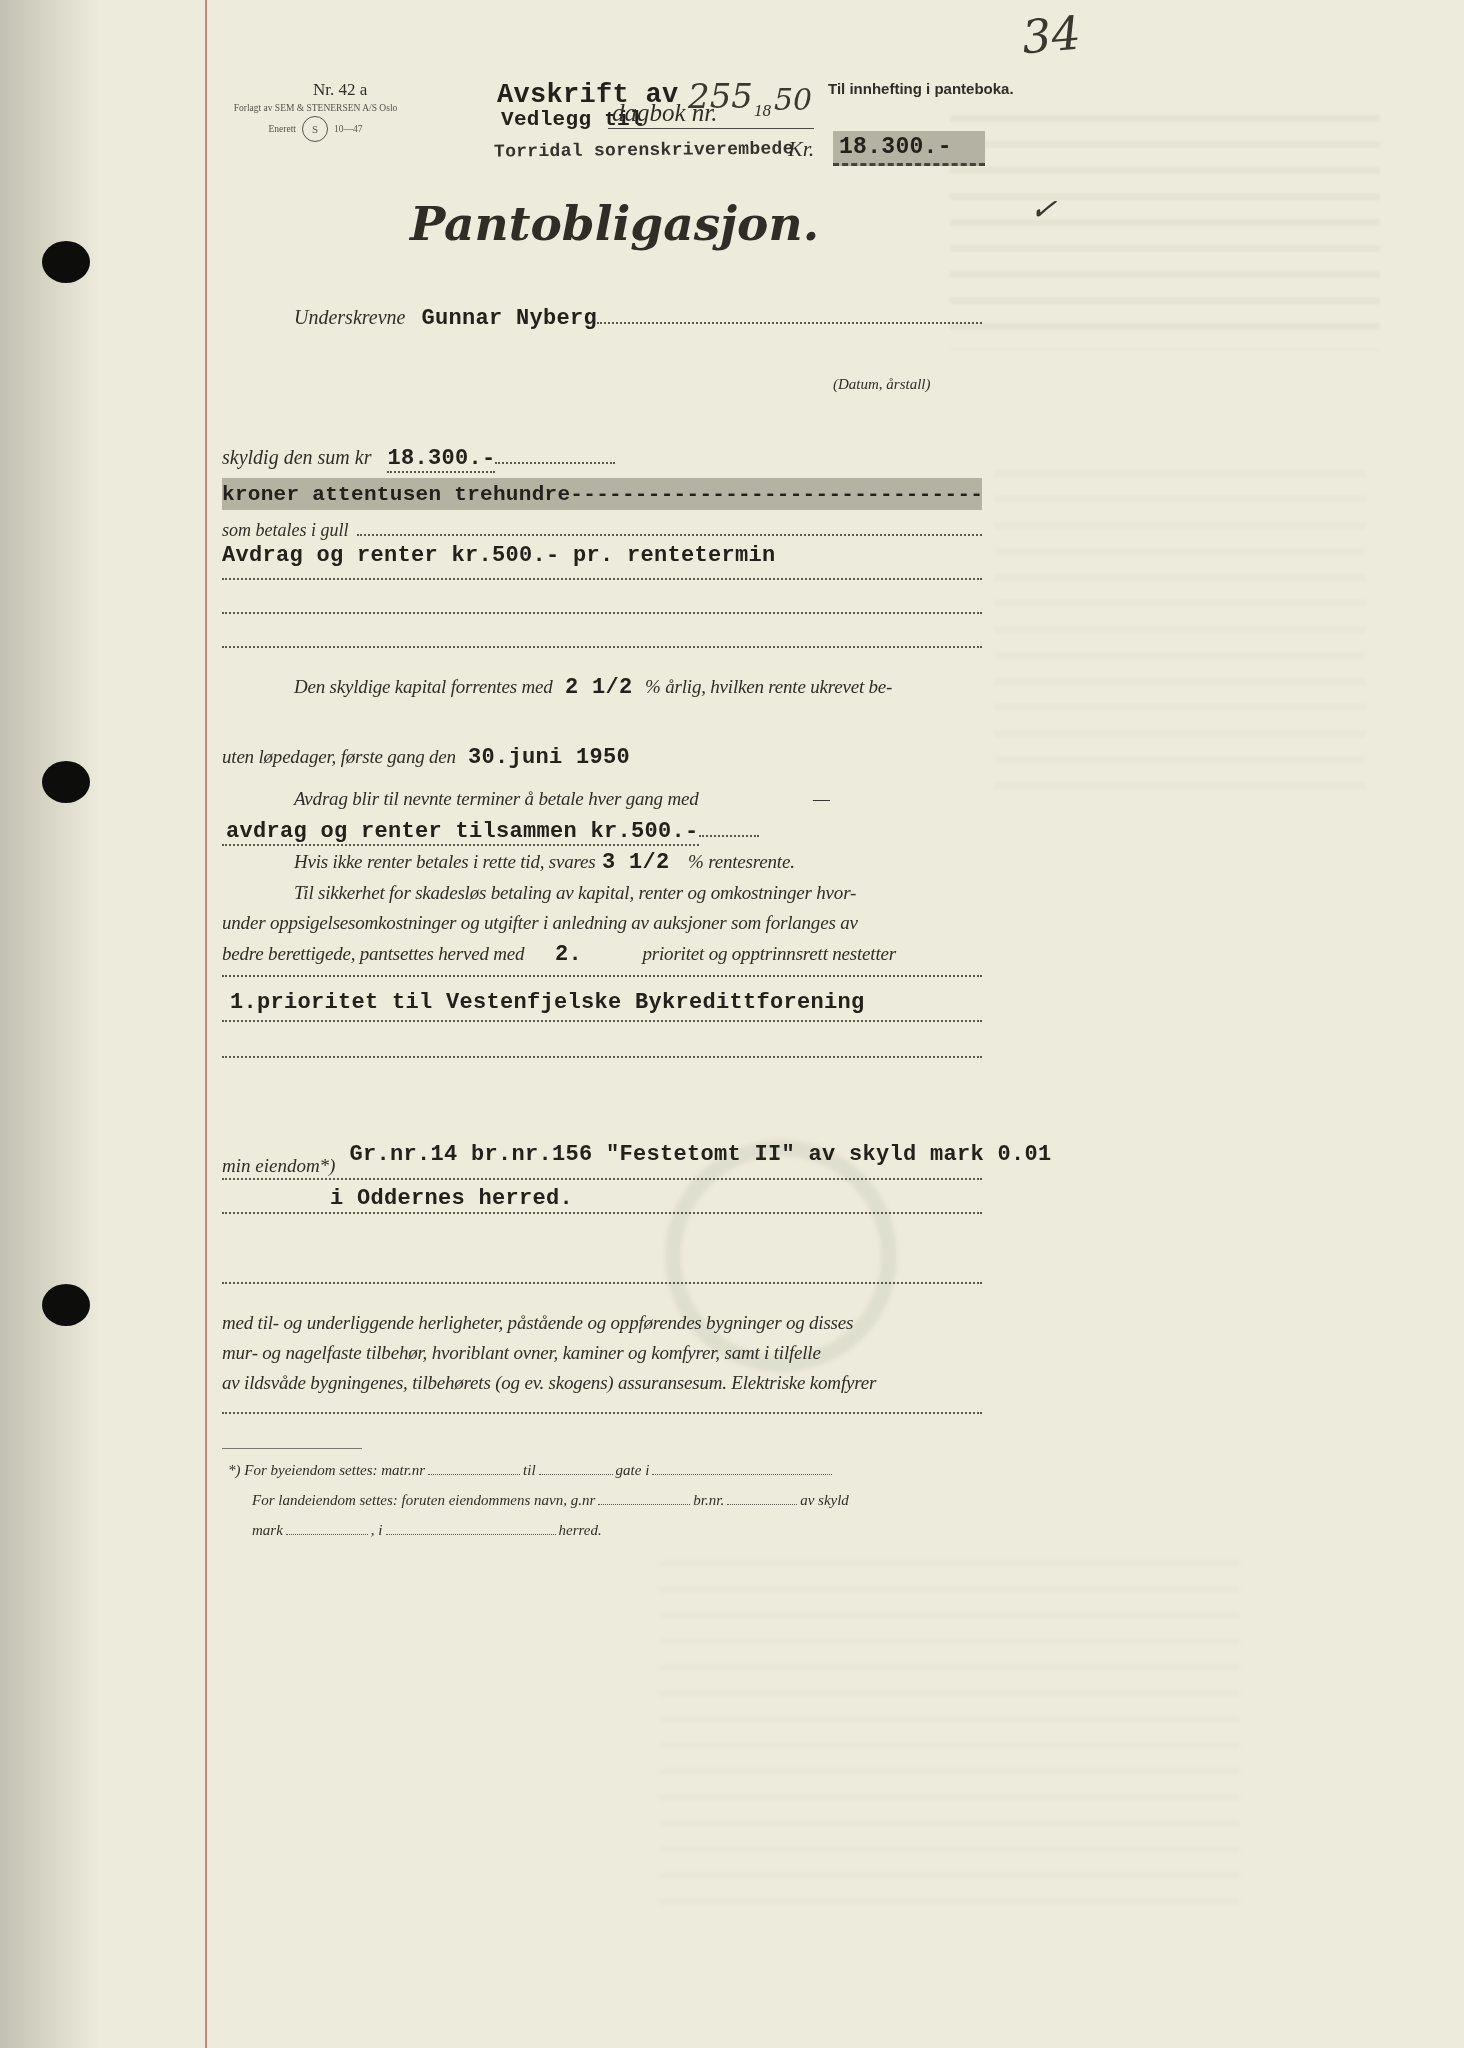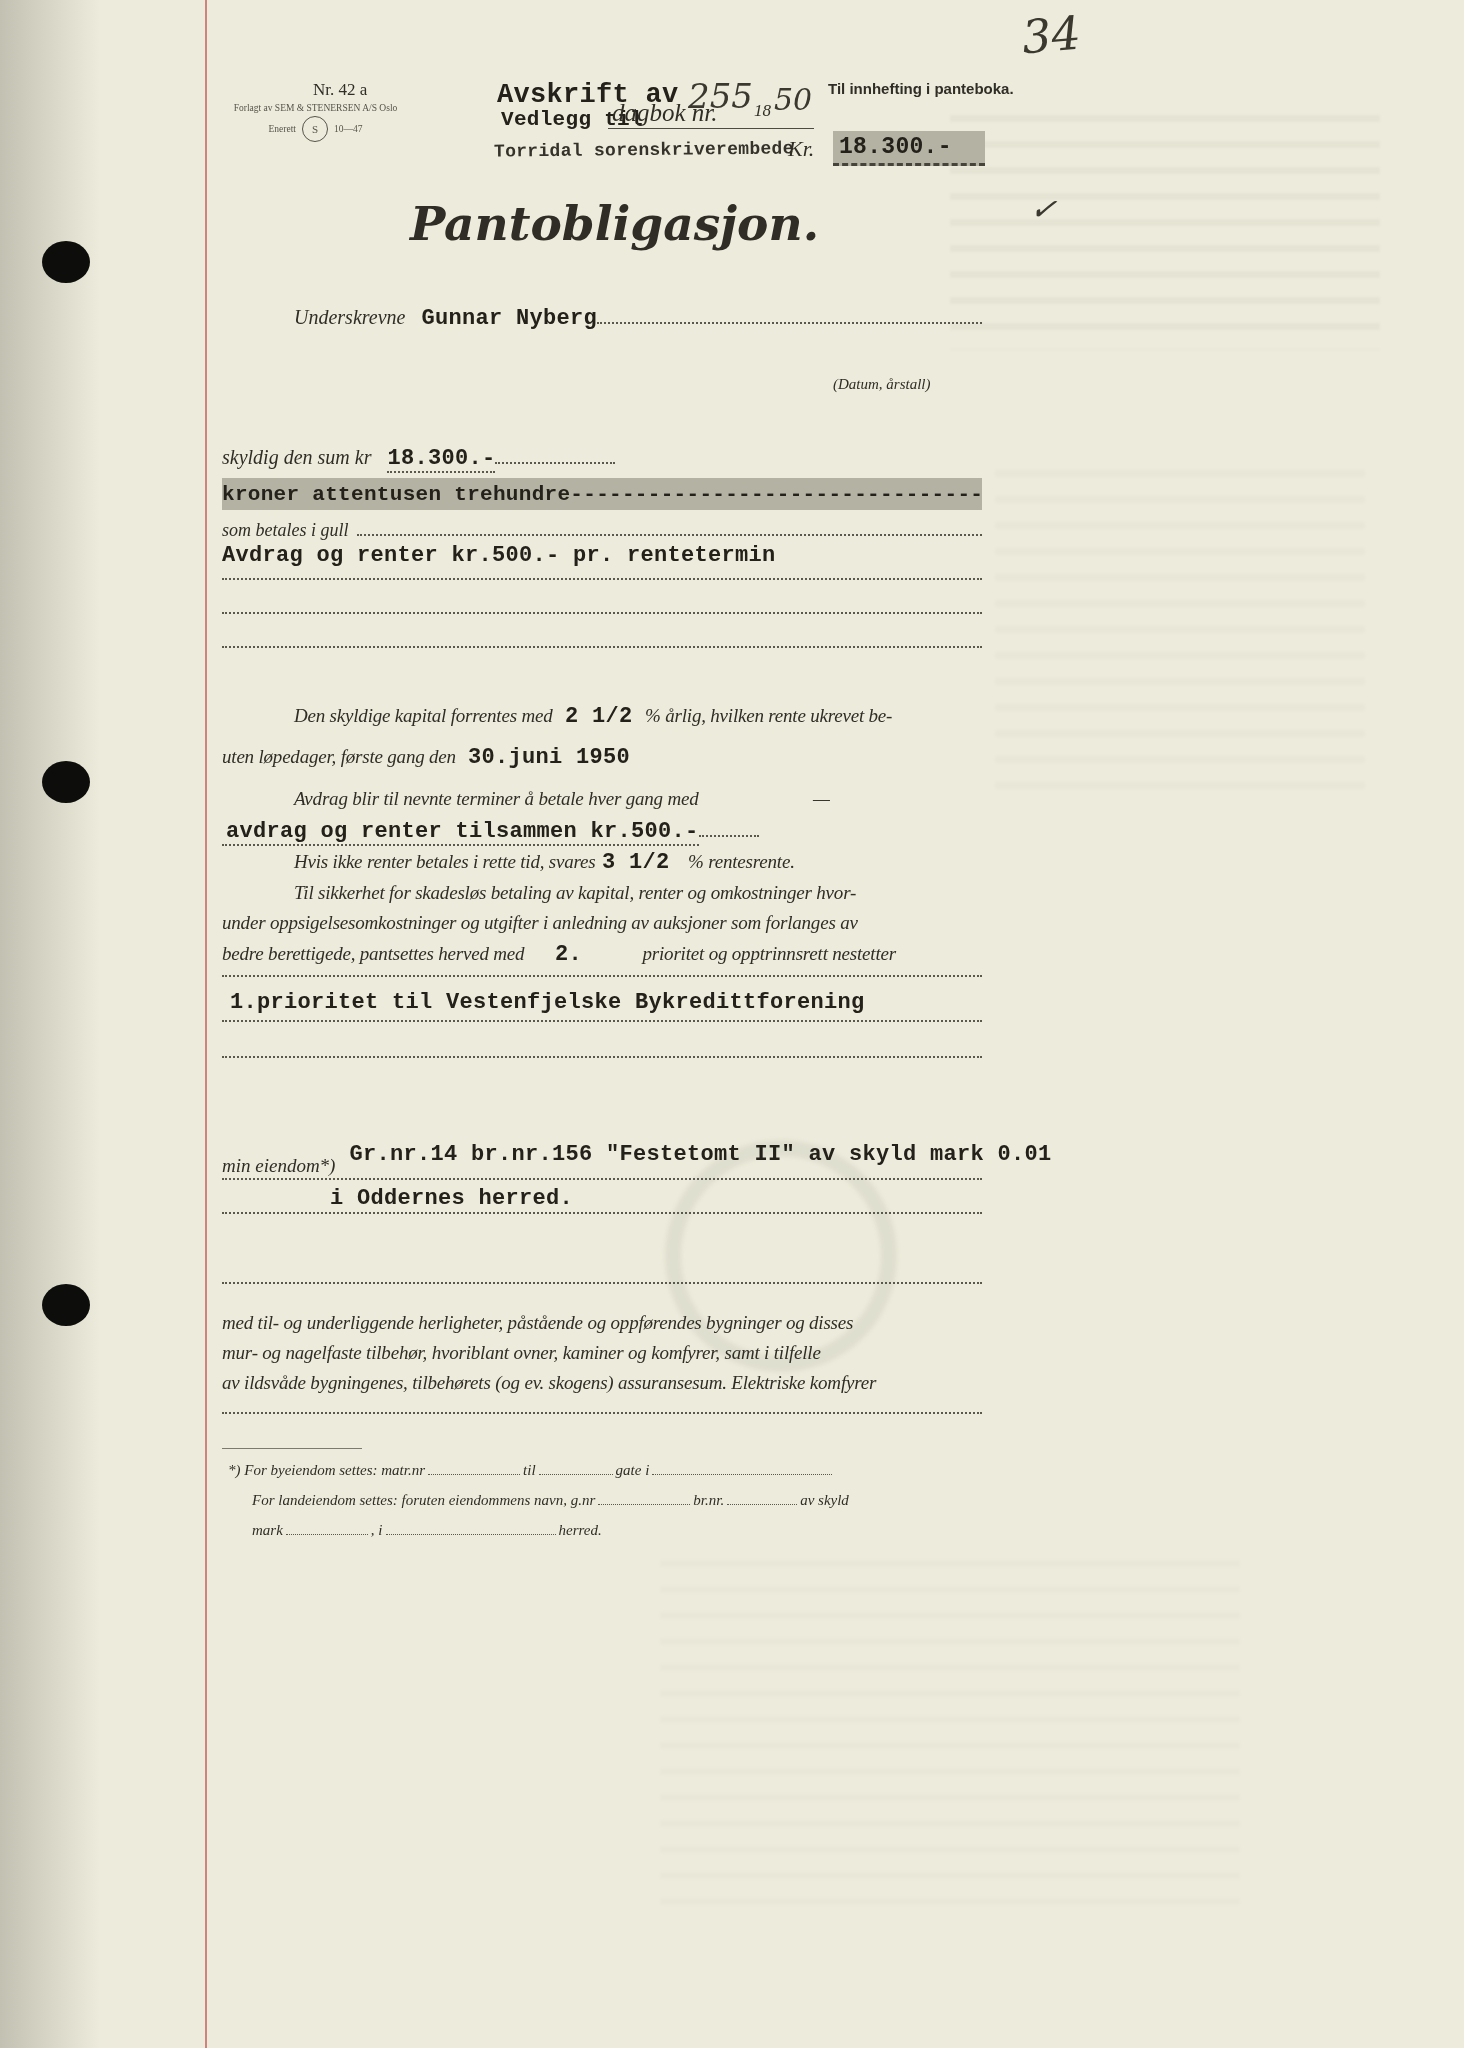--- a/index.html
+++ b/index.html
@@ -99,21 +99,21 @@
     <span class="fill dots" style="margin-left:8px;"></span>
   </div>
 
   <div class="row" style="top:543px;">
     <span class="typed t22">Avdrag og renter kr.500.- pr. rentetermin</span>
   </div>
   <div class="dotline" style="top:578px;"></div>
   <div class="dotline" style="top:612px;"></div>
   <div class="dotline" style="top:646px;"></div>
 
-  <div class="par" style="top:675px;margin-top:29px;">
+  <div class="par" style="top:675px;">
     <span style="padding-left:72px;">Den skyldige kapital forrentes med</span>
     <span class="typed t22" style="margin:0 8px;">2 1/2</span>
     <span>% årlig, hvilken rente ukrevet be-</span>
   </div>
   <div class="row" style="top:745px;font-size:19px;letter-spacing:-0.2px;">
     <span class="printed">uten løpedager, første gang den</span>
     <span class="typed t22" style="margin-left:12px;">30.juni 1950</span>
   </div>
 
   <div class="par" style="top:788px;">

